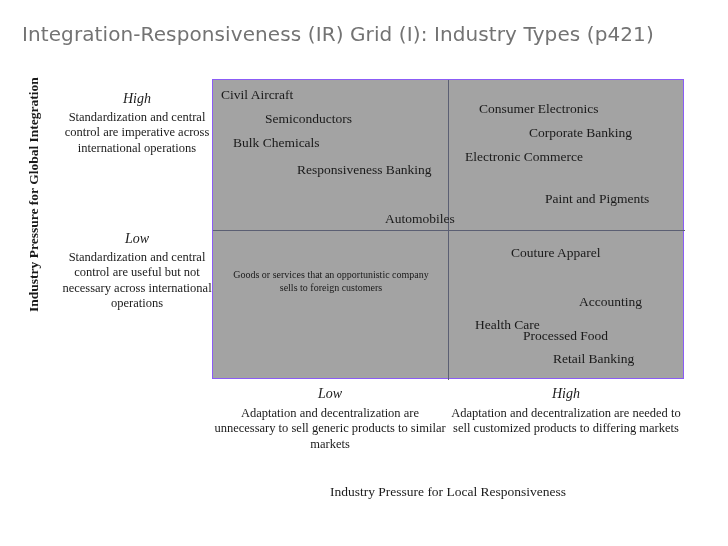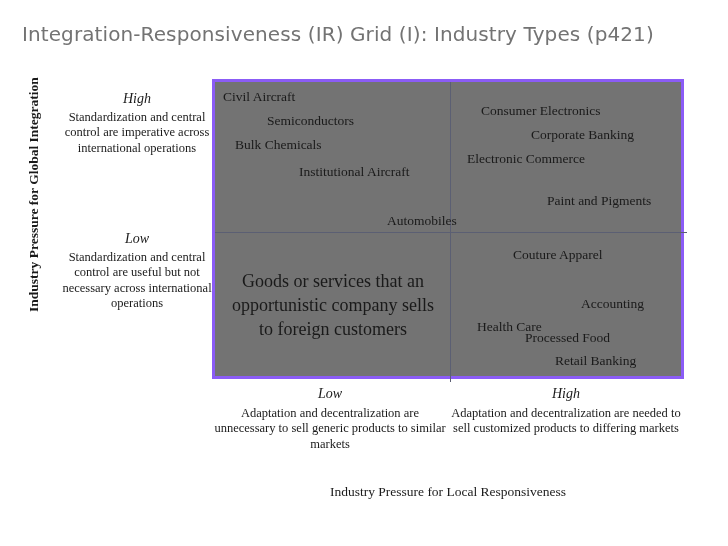--- a/index.html
+++ b/index.html
@@ -39,23 +39,23 @@
     height: 546px;
   }
 
   
   .grid {
     position: absolute;
     left: 212px;
     top: 79px;
     width: 472px;
     height: 300px;
-    border: 3px solid #8b5cf6;
+    border: 1px solid #8b5cf6;
     box-sizing: border-box;
-    background: #737373;
+    background: #a3a3a3;
   }
   .grid-vline {
     position: absolute;
     left: 235px;
     top: 0;
     width: 1px;
     height: 300px;
     background: #5b5f73;
   }
   .grid-hline {
@@ -87,21 +87,21 @@
     white-space: nowrap;
   }
 
   .centered-block {
     position: absolute;
     left: 14px;
     right: 14px;
     top: 38px;
     text-align: center;
     font-family: "Liberation Serif", serif;
-    font-size: 18px;
+    font-size: 10px;
     line-height: 1.32;
     color: #1a1a1a;
   }
 
   
   .straddle-item {
     position: absolute;
     left: 172px;
     top: 131px;
     font-family: "Liberation Serif", serif;
@@ -197,21 +197,21 @@
     <span class="lvl">Low</span>
     <span>Standardization and central control are useful but not necessary across international operations</span>
   </div>
 
   <div class="grid">
 
     <div class="quad tl">
       <div class="item" style="left:8px;  top:8px;">Civil Aircraft</div>
       <div class="item" style="left:52px; top:32px;">Semiconductors</div>
       <div class="item" style="left:20px; top:56px;">Bulk Chemicals</div>
-      <div class="item" style="left:84px; top:83px;">Institutional Aircraft</div>
+      <div class="item" style="left:84px; top:83px;">Responsiveness Banking</div>
     </div>
 
     <div class="quad tr">
       <div class="item" style="left:30px; top:22px;">Consumer Electronics</div>
       <div class="item" style="left:80px; top:46px;">Corporate Banking</div>
       <div class="item" style="left:16px; top:70px;">Electronic Commerce</div>
       <div class="item" style="left:96px; top:112px;">Paint and Pigments</div>
     </div>
 
     <div class="quad bl">

